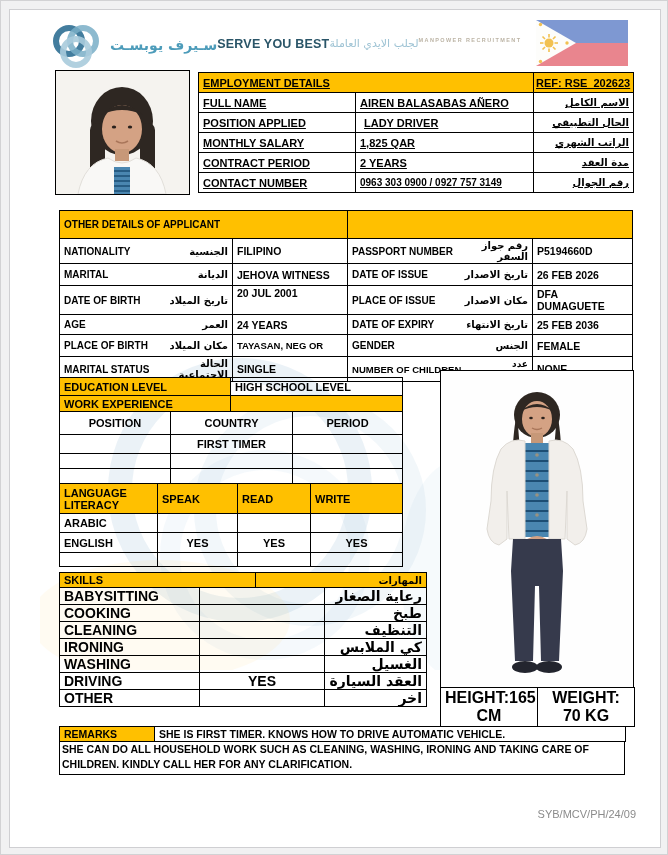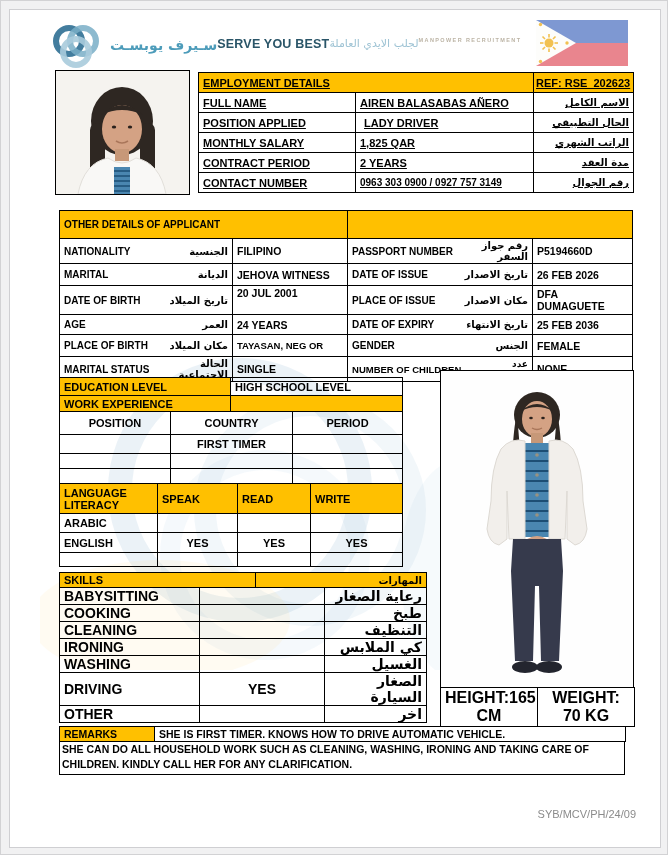--- a/index.html
+++ b/index.html
@@ -417,21 +417,21 @@
         <td class="ar">كي الملابس</td>
       </tr>
       <tr>
         <td>WASHING</td>
         <td class="center"></td>
         <td class="ar">الغسيل</td>
       </tr>
       <tr>
         <td>DRIVING</td>
         <td class="center">YES</td>
-        <td class="ar">الصغار السيارة</td>
+        <td class="ar">العقد السيارة</td>
       </tr>
       <tr>
         <td>OTHER</td>
         <td class="center"></td>
         <td class="ar">اخر</td>
       </tr>
     </tbody>
         </table>
   </div>
 

